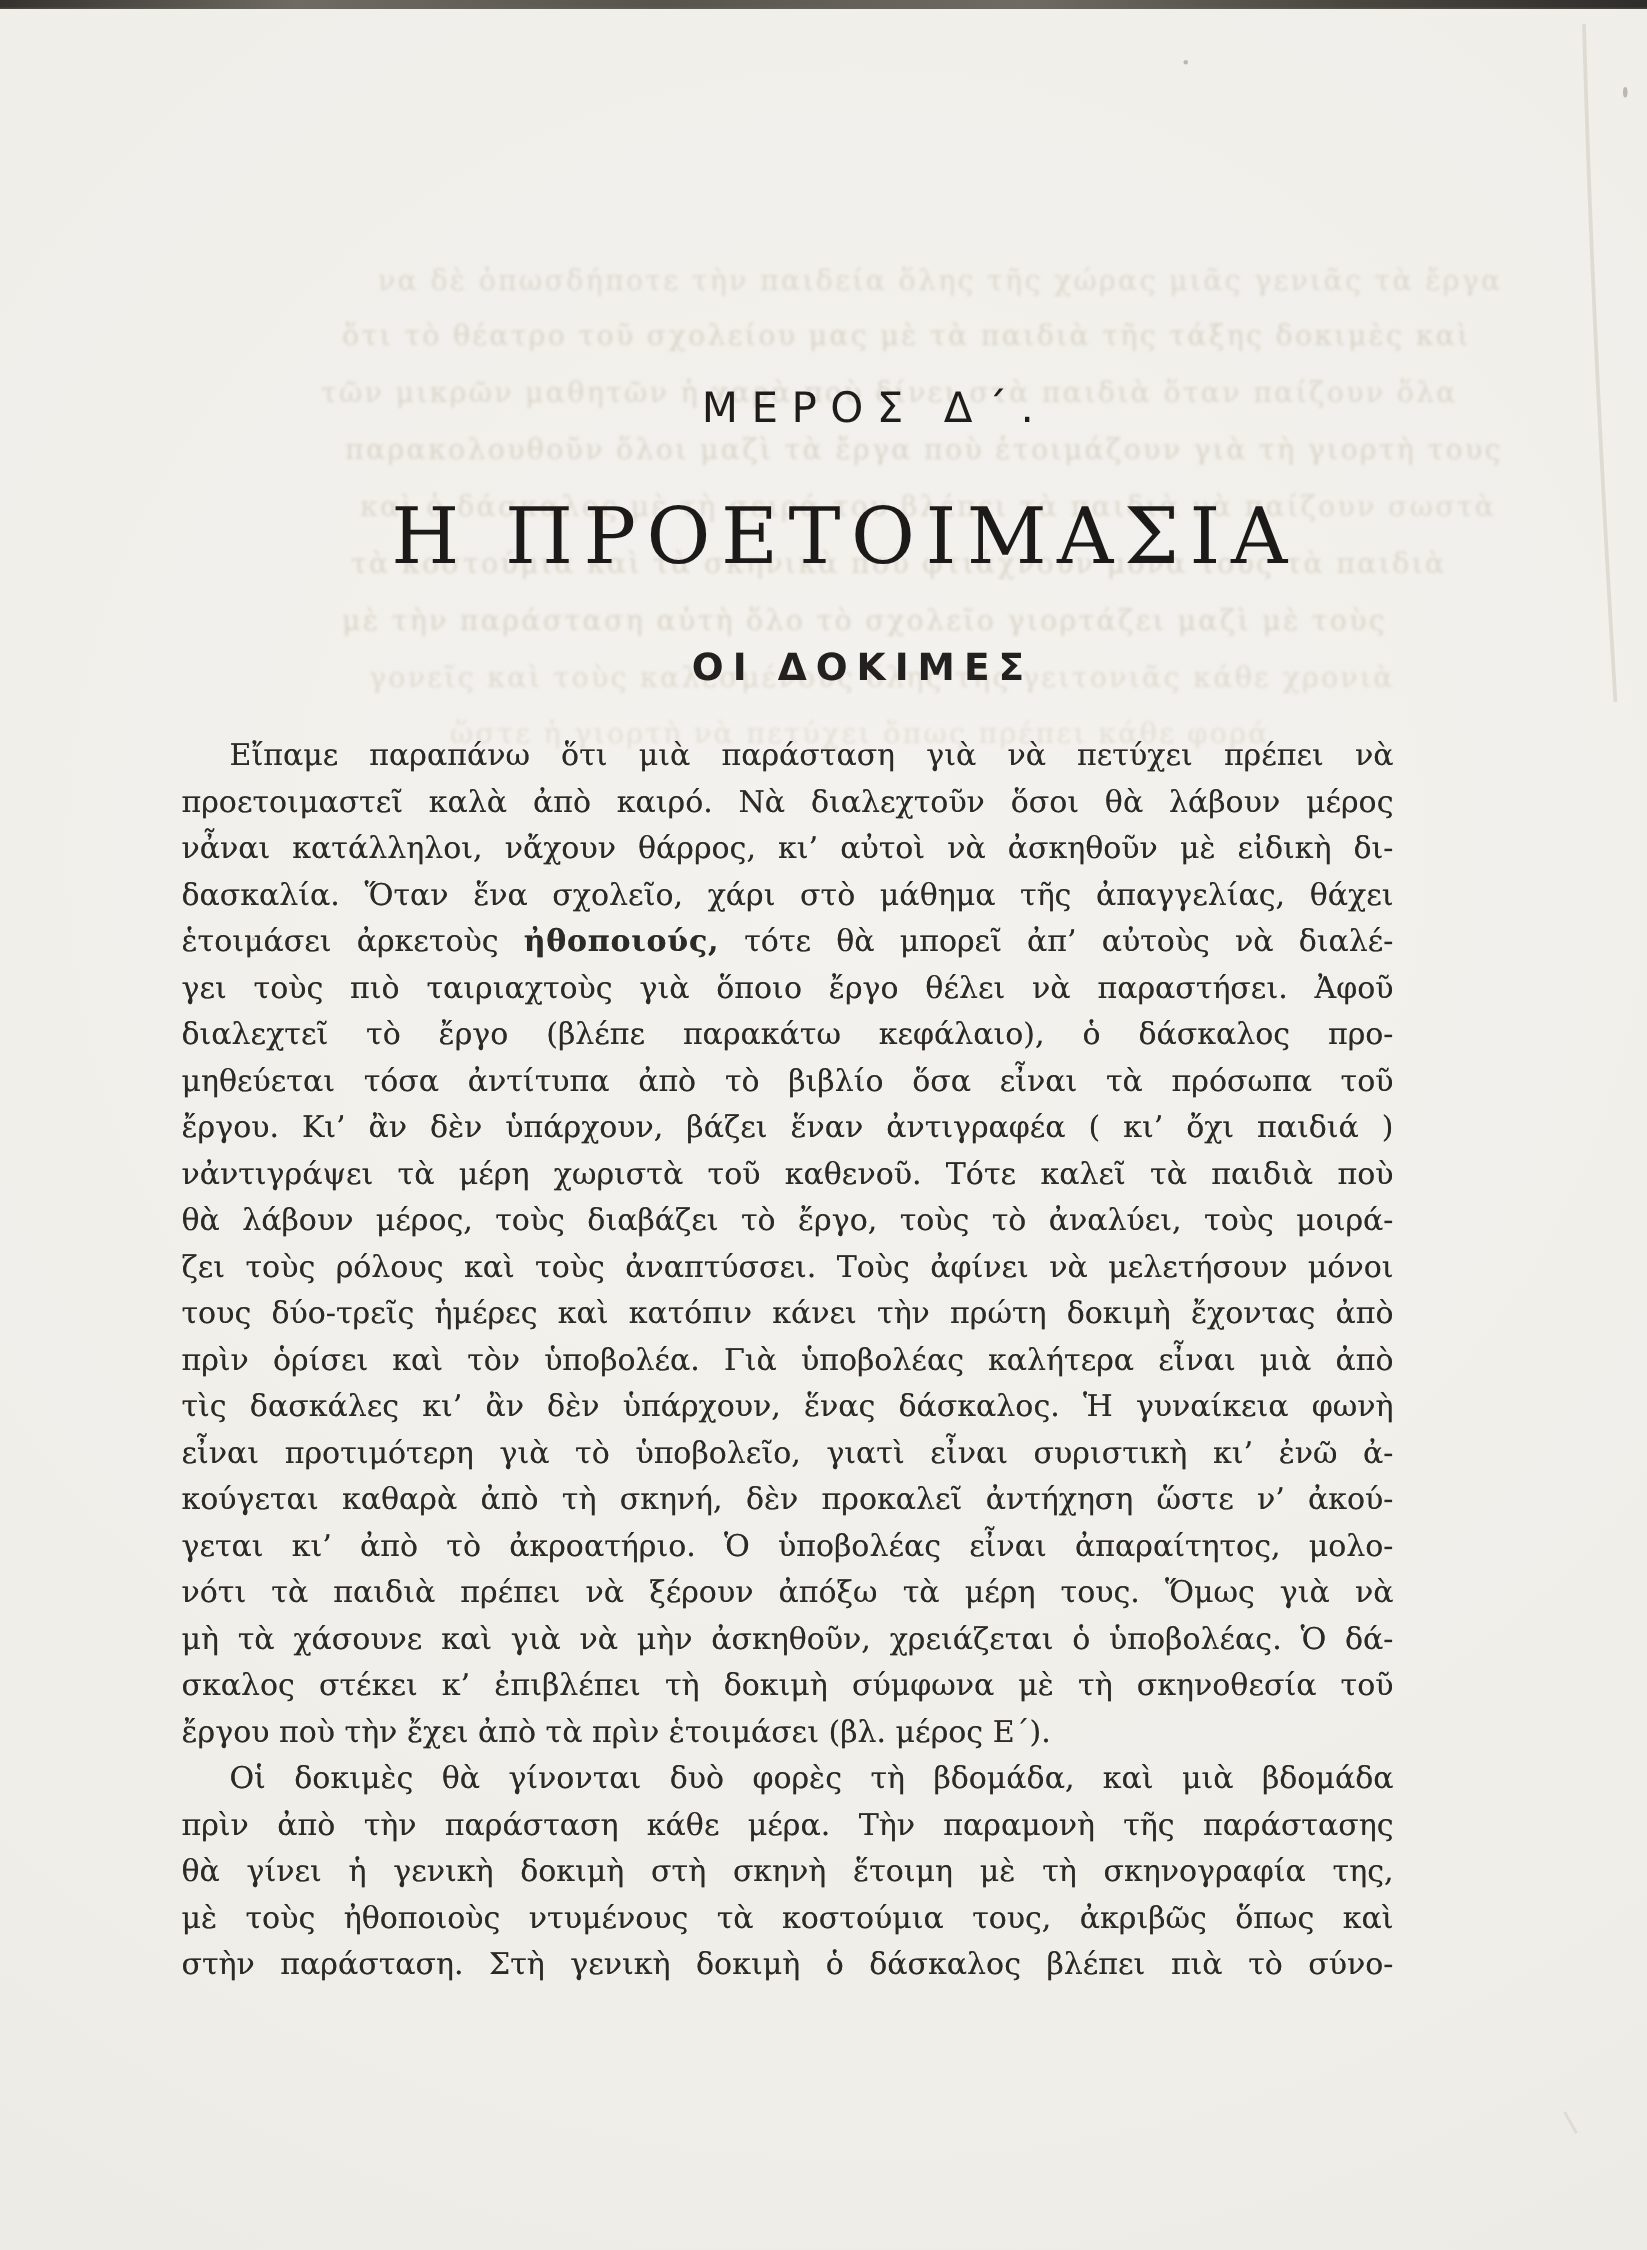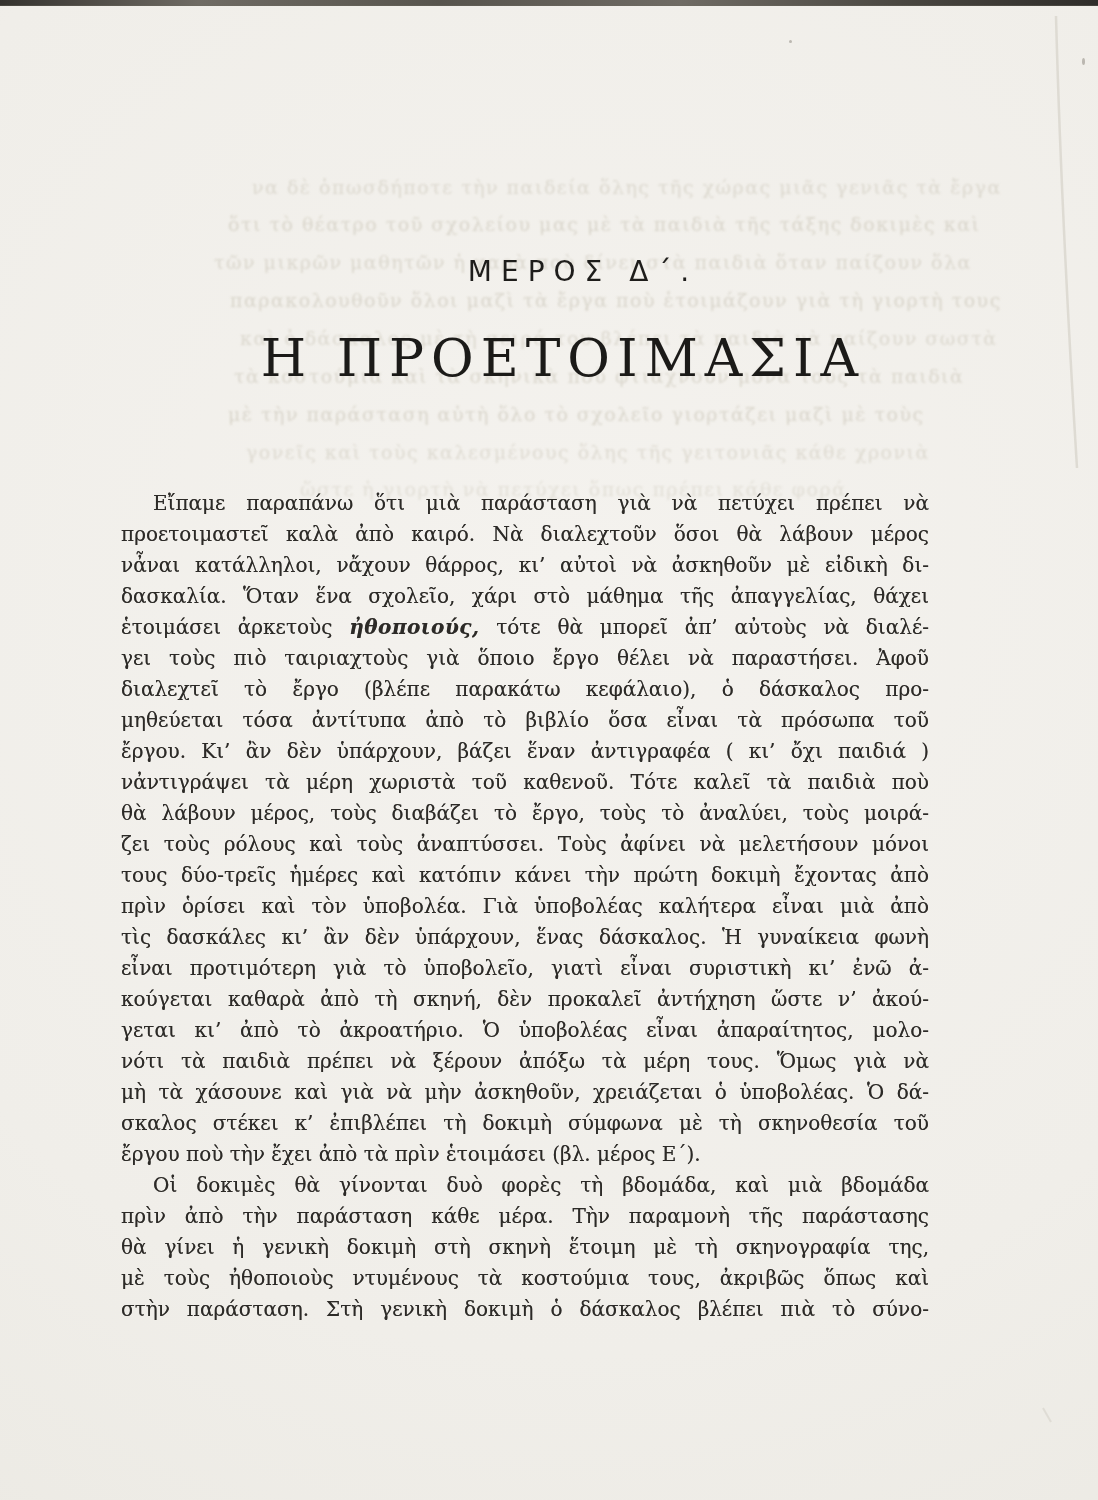--- a/index.html
+++ b/index.html
@@ -60,21 +60,21 @@
   }
   .bl{
     margin:0;height:31px;line-height:31px;overflow:hidden;
     font-size:20px;
     text-align:justify;text-align-last:justify;
     color:#2c2a27;
     text-shadow:0 0 .4px rgba(40,38,34,.55);
   }
   .bl.ind{text-indent:32px;}
   .bl.endline{text-align-last:left;}
-  .bold-word{font-weight:700;font-style:italic;letter-spacing:.5px;}
+  .bold-word{font-weight:700;letter-spacing:.5px;}
 </style>
 </head>
 <body>
 
 <div class="page">
 
   <div class="top-edge"></div>
 
   <svg class="crease" width="1098" height="1500">
     <path d="M1056,16 C1059,130 1066,290 1077,468" stroke="#dcd8d0" stroke-width="2.5" fill="none" opacity="0.9"></path>
@@ -92,20 +92,21 @@
     <div class="bleedline" style="top:289px;left:230px;opacity:.9;">παρακολουθοῦν ὅλοι μαζὶ τὰ ἔργα ποὺ ἑτοιμάζουν γιὰ τὴ γιορτὴ τους</div>
     <div class="bleedline" style="top:327px;left:240px;opacity:.8;">καὶ ὁ δάσκαλος μὲ τὴ σειρά του βλέπει τὰ παιδιὰ νὰ παίζουν σωστὰ</div>
     <div class="bleedline" style="top:365px;left:234px;opacity:.85;">τὰ κοστούμια καὶ τὰ σκηνικὰ ποὺ φτιάχνουν μόνα τους τὰ παιδιὰ</div>
     <div class="bleedline" style="top:403px;left:228px;opacity:.9;">μὲ τὴν παράσταση αὐτὴ ὅλο τὸ σχολεῖο γιορτάζει μαζὶ μὲ τοὺς</div>
     <div class="bleedline" style="top:441px;left:246px;opacity:.75;">γονεῖς καὶ τοὺς καλεσμένους ὅλης τῆς γειτονιᾶς κάθε χρονιὰ</div>
     <div class="bleedline" style="top:478px;left:300px;opacity:.6;">ὥστε ἡ γιορτὴ νὰ πετύχει ὅπως πρέπει κάθε φορά</div>
   </div>
 
   <h2 class="part">ΜΕΡΟΣ Δ΄.</h2>
   <h1 class="title">Η ΠΡΟΕΤΟΙΜΑΣΙΑ</h1>
+  <h3 class="section">ΟΙ ΔΟΚΙΜΕΣ</h3>
 
   <div class="bodytext">
     <p class="bl ind">Εἴπαμε παραπάνω ὅτι μιὰ παράσταση γιὰ νὰ πετύχει πρέπει νὰ</p>
     <p class="bl">προετοιμαστεῖ καλὰ ἀπὸ καιρό. Νὰ διαλεχτοῦν ὅσοι θὰ λάβουν μέρος</p>
     <p class="bl">νἆναι κατάλληλοι, νἄχουν θάρρος, κι’ αὐτοὶ νὰ ἀσκηθοῦν μὲ εἰδικὴ δι-</p>
     <p class="bl">δασκαλία. Ὅταν ἕνα σχολεῖο, χάρι στὸ μάθημα τῆς ἀπαγγελίας, θάχει</p>
 
     <p class="bl"><span>ἑτοιμάσει ἀρκετοὺς </span><span class="bold-word">ἠθοποιούς,</span><span> τότε θὰ μπορεῖ ἀπ’ αὐτοὺς νὰ διαλέ-</span></p>
 
     <p class="bl">γει τοὺς πιὸ ταιριαχτοὺς γιὰ ὅποιο ἔργο θέλει νὰ παραστήσει. Ἀφοῦ</p>

